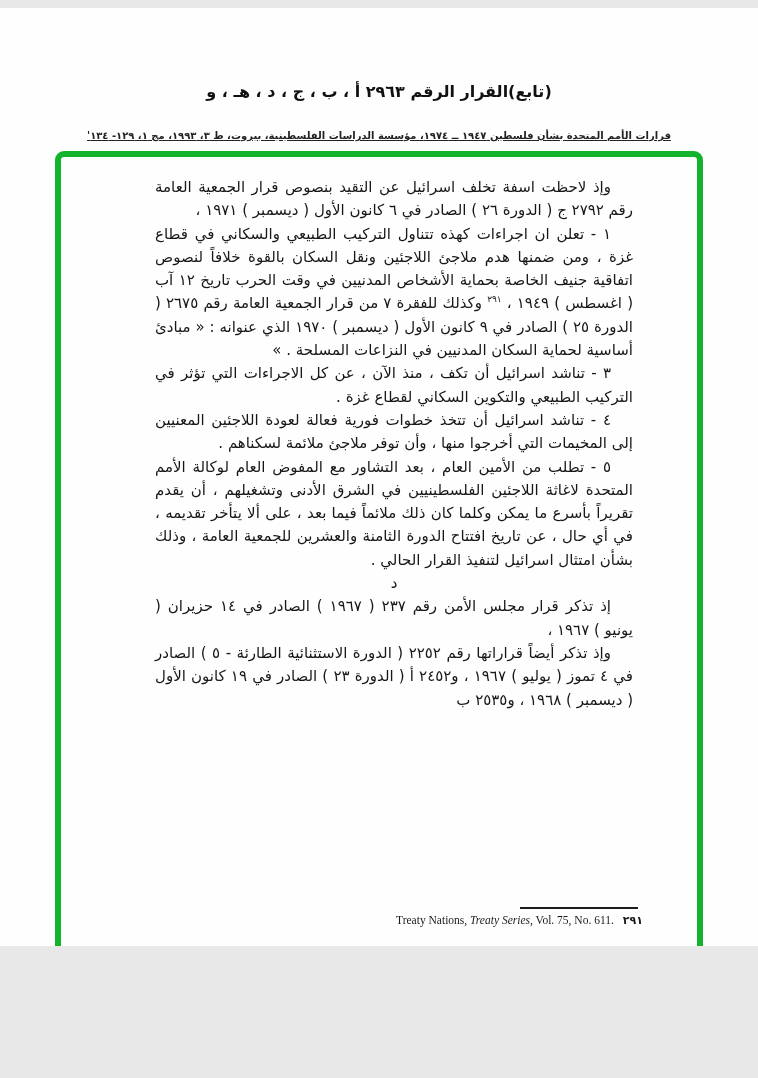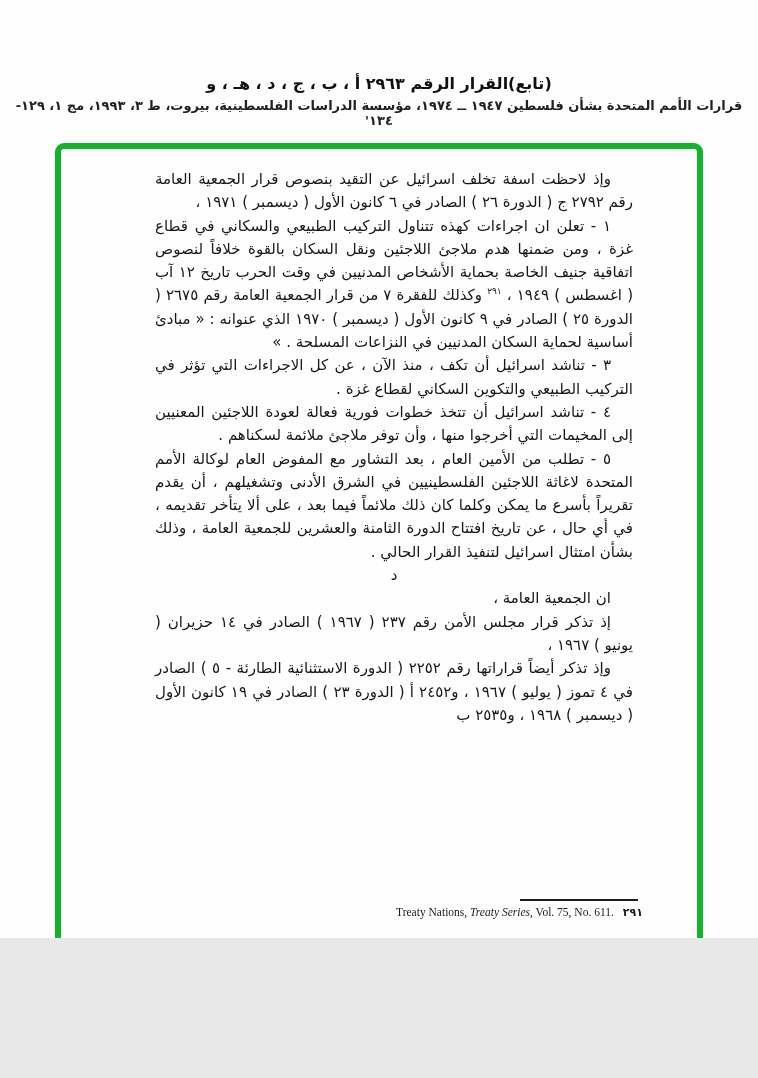--- a/index.html
+++ b/index.html
@@ -4,43 +4,44 @@
 <style>
   html,body{margin:0;padding:0;}
   body{
     background:#e8e8e8;
     font-family:"DejaVu Sans", sans-serif;
   }
   .page{
     position:relative;
     width:758px;
     height:938px;
-    margin:0 auto;
+    margin:8px auto;
     background:#fefefe;
     overflow:hidden;
     color:#1a1a1a;
   }
   .doc-title{
     position:absolute;
     top:74px; left:0; right:0;
     text-align:center;
     direction:rtl;
     font-weight:bold;
     font-size:16px;
     color:#111;
   }
   .doc-subtitle{
     position:absolute;
-    top:98px; left:0; right:0;
+    top:122px; left:0; right:0;
     text-align:center;
     direction:rtl;
     font-weight:bold;
-    font-size:13px;
+    font-size:10px;
     color:#222;
     letter-spacing:0.1px;
+    text-decoration:underline;
   }
   .highlight-frame{
     position:absolute;
     left:55px; top:143px;
     width:648px; height:872px;
     box-sizing:border-box;
     border:6px solid #14b32c;
     border-radius:9px;
     background:transparent;
   }
@@ -104,21 +105,20 @@
 
   <div class="highlight-frame"></div>
 
   <div class="doc-body">
       <p class="para"><span class="bold">وإذ لاحظت اسفة</span><span> تخلف اسرائيل عن التقيد بنصوص قرار الجمعية العامة رقم ٢٧٩٢ ج ( الدورة ٢٦ ) الصادر في ٦ كانون الأول ( ديسمبر ) ١٩٧١ ،</span></p>
       <p class="para"><span>١ - </span><span class="bold">تعلن</span><span> ان اجراءات كهذه تتناول التركيب الطبيعي والسكاني في قطاع غزة ، ومن ضمنها هدم ملاجئ اللاجئين ونقل السكان بالقوة خلافاً لنصوص اتفاقية جنيف الخاصة بحماية الأشخاص المدنيين في وقت الحرب تاريخ ١٢ آب ( اغسطس ) ١٩٤٩ ، </span><sup class="fn-ref">٢٩١</sup><span> وكذلك للفقرة ٧ من قرار الجمعية العامة رقم ٢٦٧٥ ( الدورة ٢٥ ) الصادر في ٩ كانون الأول ( ديسمبر ) ١٩٧٠ الذي عنوانه : « مبادئ أساسية لحماية السكان المدنيين في النزاعات المسلحة . »</span></p>
       <p class="para"><span>٣ - </span><span class="bold">تناشد</span><span> اسرائيل أن تكف ، منذ الآن ، عن كل الاجراءات التي تؤثر في التركيب الطبيعي والتكوين السكاني لقطاع غزة .</span></p>
       <p class="para"><span>٤ - </span><span class="bold">تناشد</span><span> اسرائيل أن تتخذ خطوات فورية فعالة لعودة اللاجئين المعنيين إلى المخيمات التي أخرجوا منها ، وأن توفر ملاجئ ملائمة لسكناهم .</span></p>
       <p class="para"><span>٥ - </span><span class="bold">تطلب</span><span> من الأمين العام ، بعد التشاور مع المفوض العام لوكالة الأمم المتحدة لاغاثة اللاجئين الفلسطينيين في الشرق الأدنى وتشغيلهم ، أن يقدم تقريراً بأسرع ما يمكن وكلما كان ذلك ملائماً فيما بعد ، على ألا يتأخر تقديمه ، في أي حال ، عن تاريخ افتتاح الدورة الثامنة والعشرين للجمعية العامة ، وذلك بشأن امتثال اسرائيل لتنفيذ القرار الحالي .</span></p>
       <p class="para center"><span class="bold">د</span></p>
-      <p class="para"><span class="bold">ان الجمعية العامة ،</span></p>
       <p class="para"><span class="bold">إذ تذكر</span><span> قرار مجلس الأمن رقم ٢٣٧ ( ١٩٦٧ ) الصادر في ١٤ حزيران ( يونيو ) ١٩٦٧ ،</span></p>
       <p class="para"><span class="bold">وإذ تذكر أيضاً</span><span> قراراتها رقم ٢٢٥٢ ( الدورة الاستثنائية الطارئة - ٥ ) الصادر في ٤ تموز ( يوليو ) ١٩٦٧ ، و٢٤٥٢ أ ( الدورة ٢٣ ) الصادر في ١٩ كانون الأول ( ديسمبر ) ١٩٦٨ ، و٢٥٣٥ ب</span></p>
     </div>
 
   <div class="footnote-rule"></div>
 
   <div class="footnote">
     <span><span>Treaty Nations, </span><span class="italic">Treaty Series</span><span>, Vol. 75, No. 611.</span></span><span class="fn-marker">٢٩١</span>
   </div>
 

